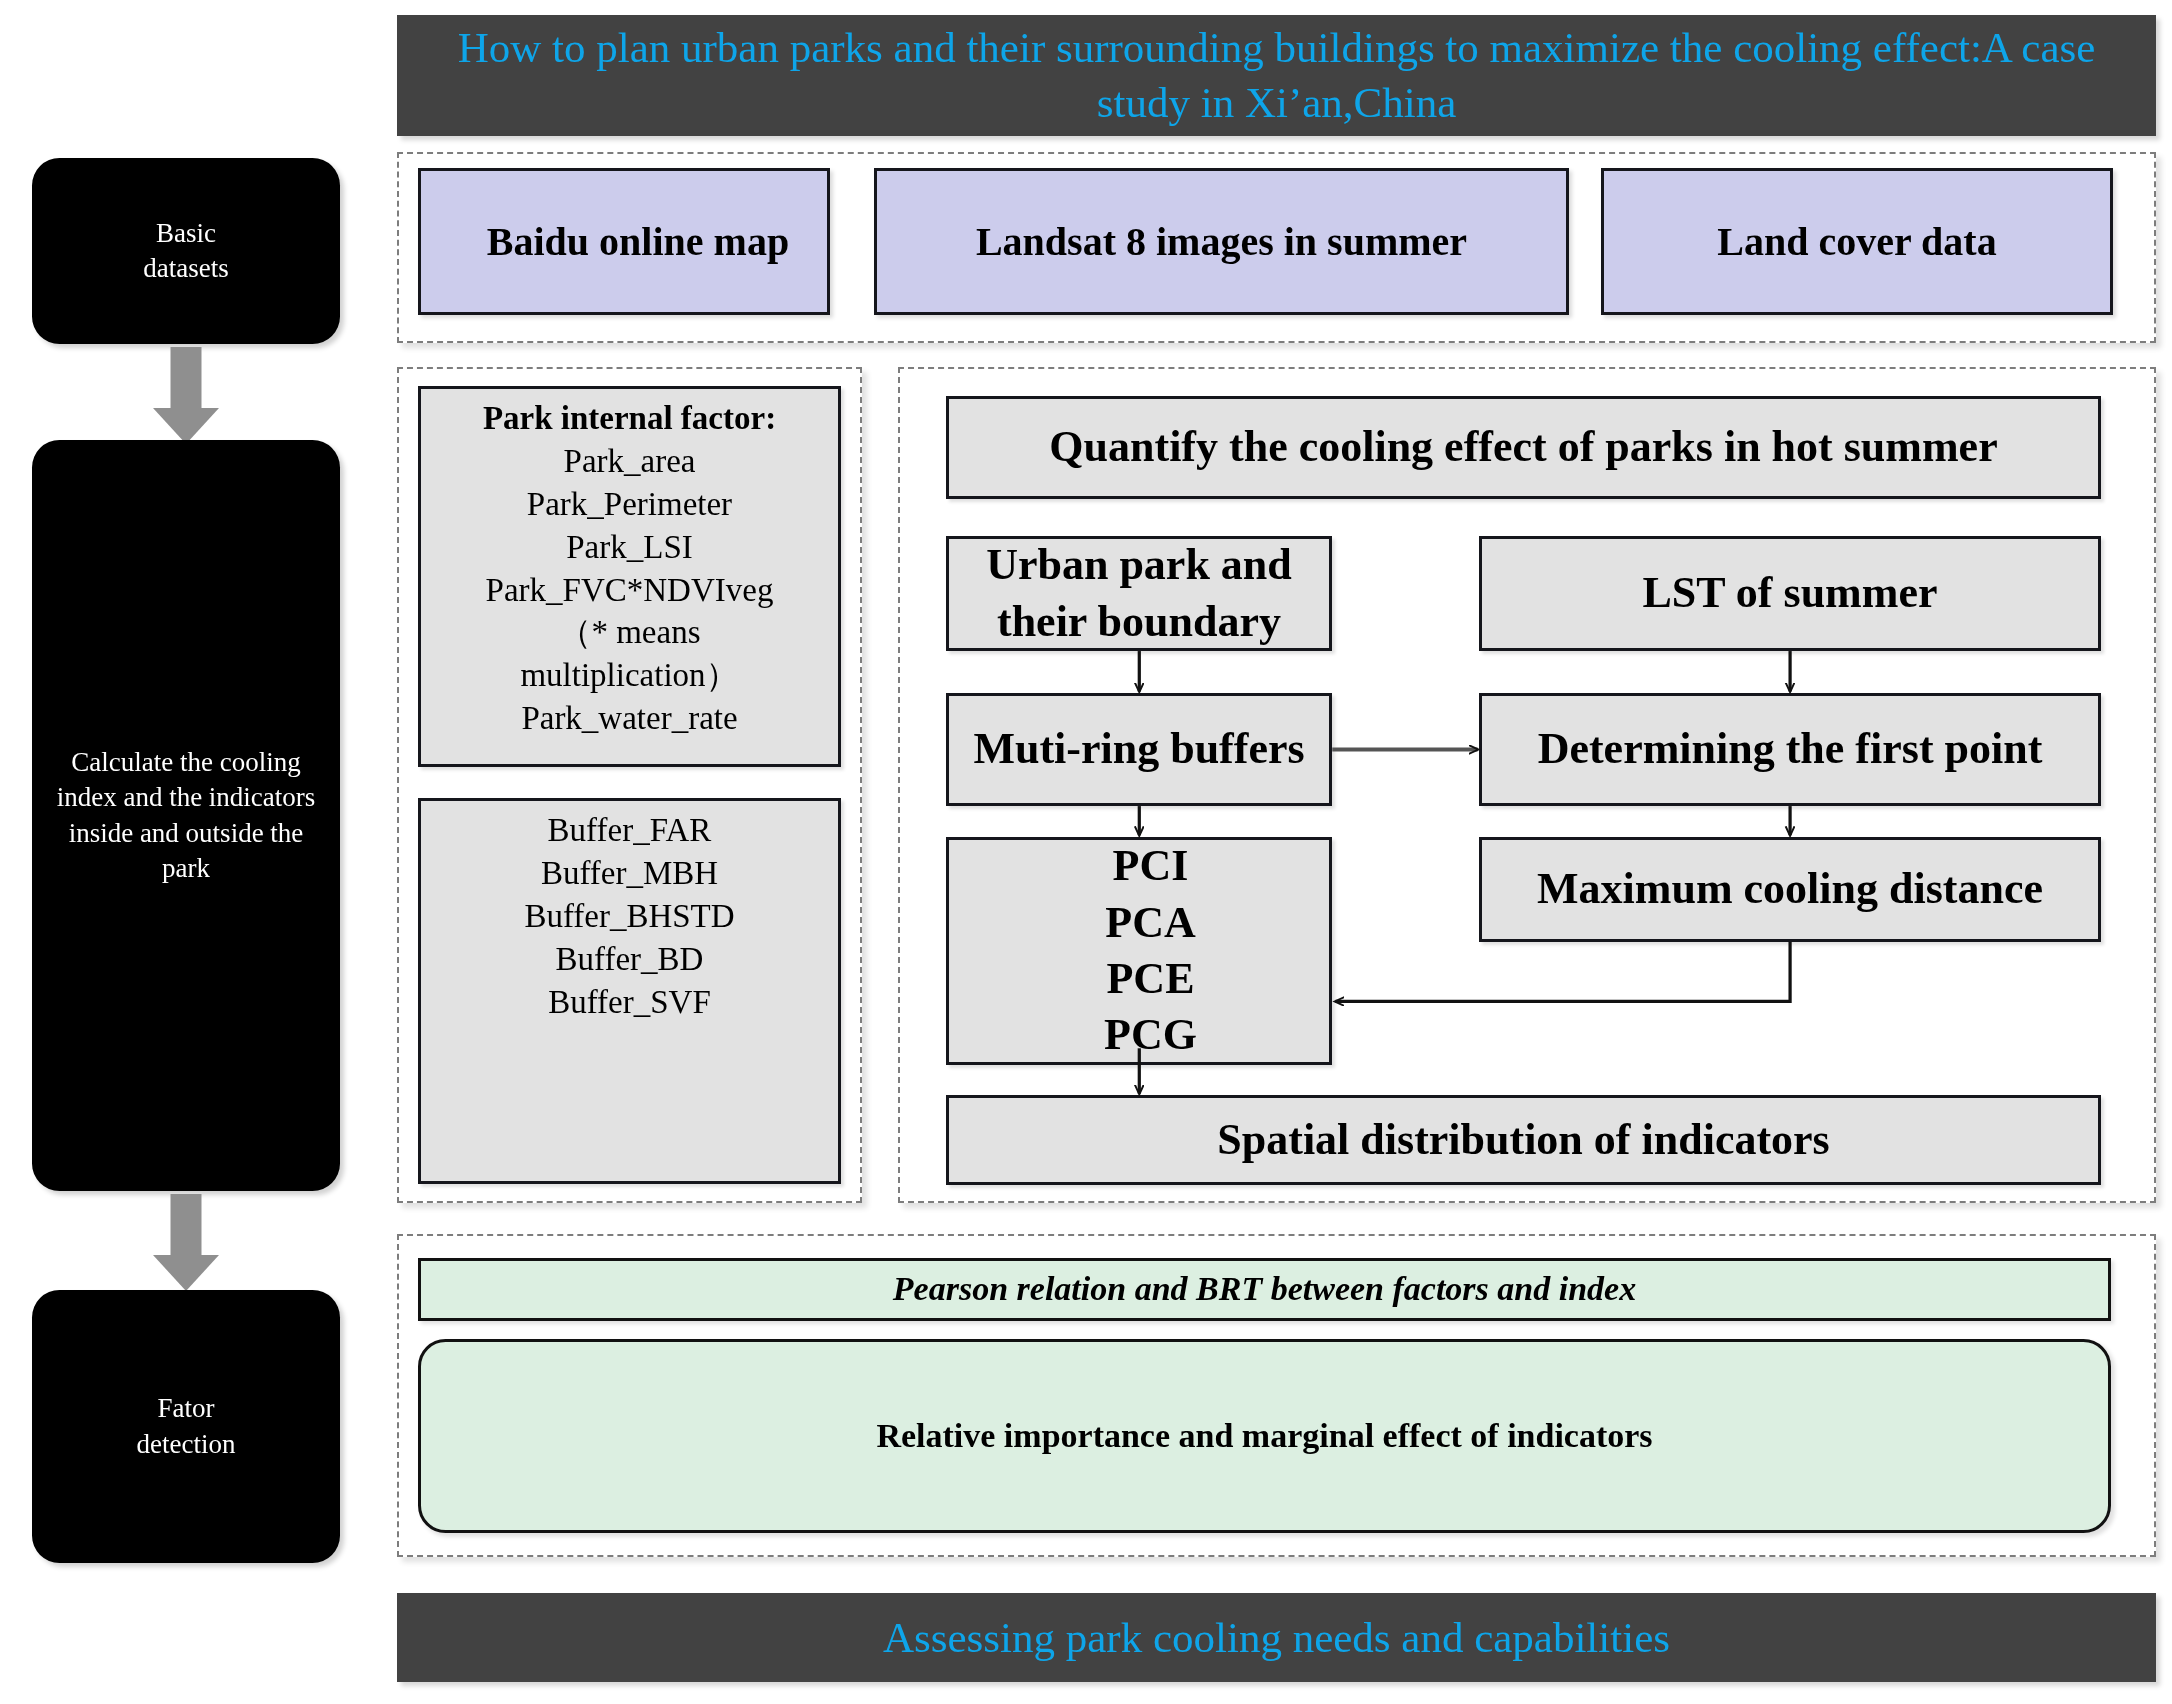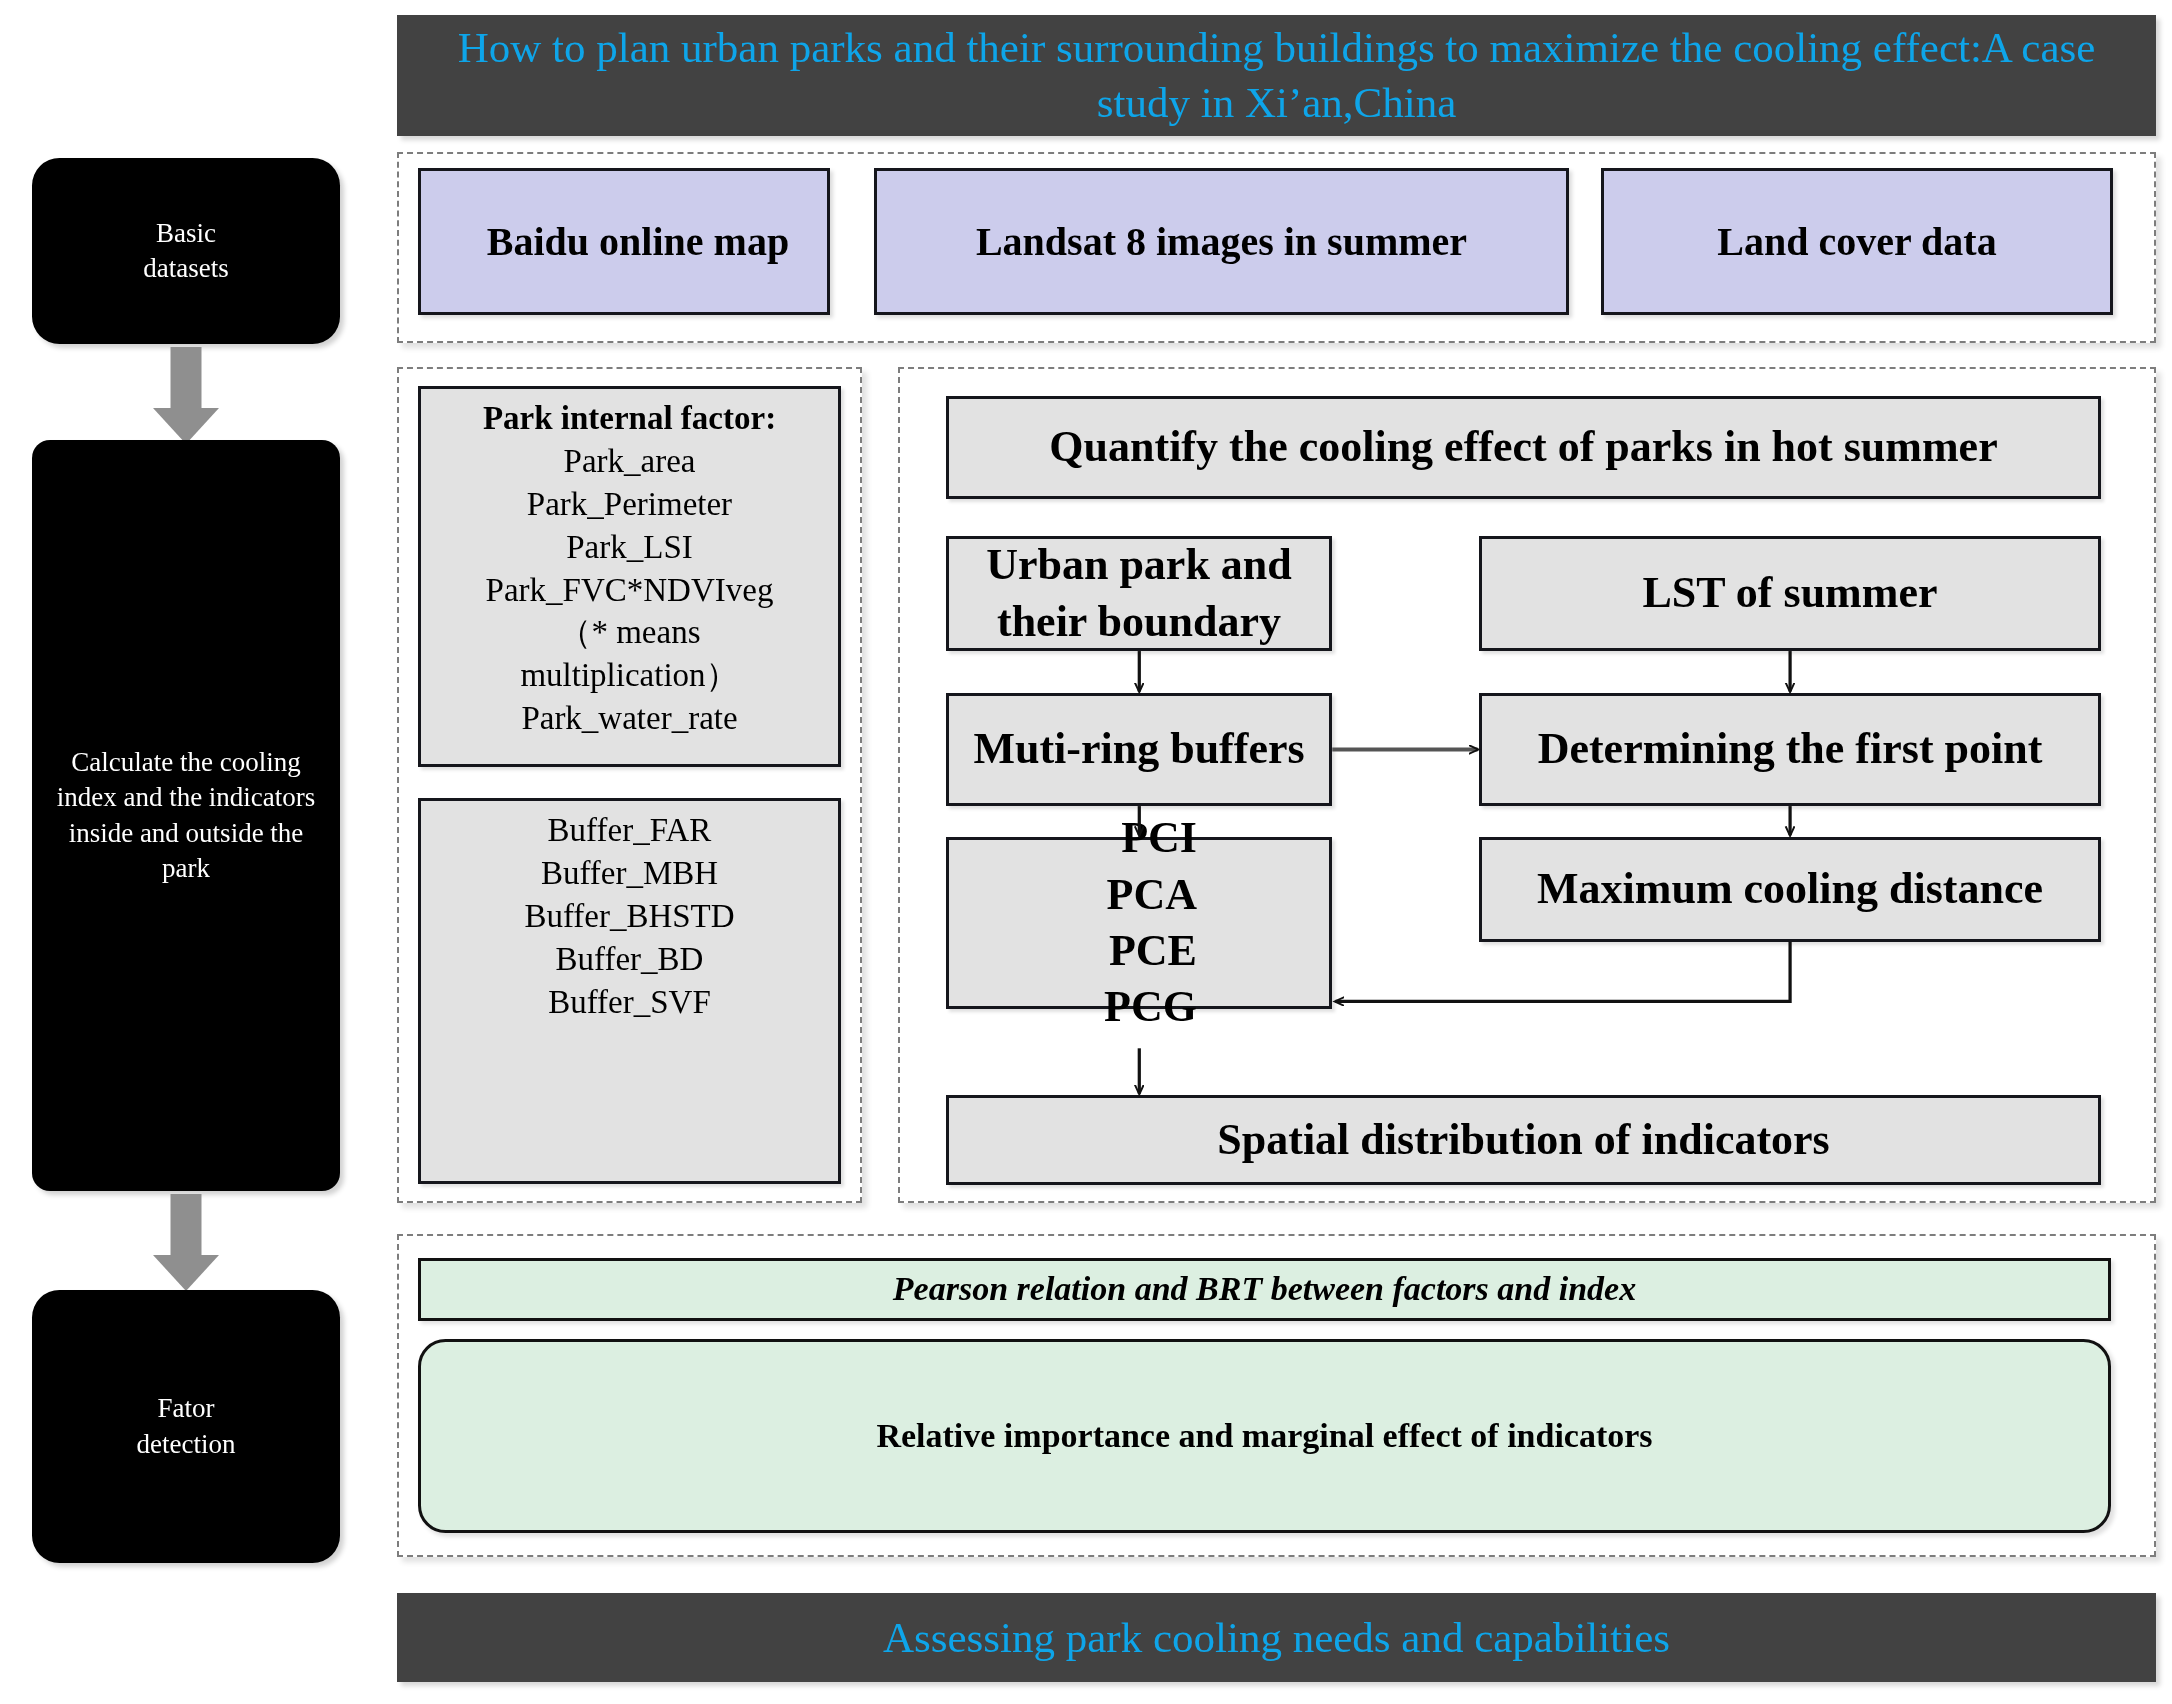--- a/index.html
+++ b/index.html
@@ -141,21 +141,21 @@
 <div class="abs stage-box ctr multi-line" style="left:32px; top:158px; width:308px; height:186px;">
   <span>Basic
 datasets</span>
 </div>
 
 <div class="block-arrow" style="left:153px; top:347px; width:66px; height:97px;">
   <div class="shaft" style="width:31px; height:65px;"></div>
   <div class="head"></div>
 </div>
 
-<div class="abs stage-box ctr" style="left:32px; top:440px; width:308px; height:751px;border-radius:18px;">
+<div class="abs stage-box ctr" style="left:32px; top:440px; width:308px; height:751px;">
   <span>Calculate the cooling index and the indicators inside and outside the park</span>
 </div>
 
 <div class="block-arrow" style="left:153px; top:1194px; width:66px; height:97px;">
   <div class="shaft" style="width:31px; height:65px;"></div>
   <div class="head"></div>
 </div>
 
 <div class="abs stage-box ctr multi-line" style="left:32px; top:1290px; width:308px; height:273px;">
   <span>Fator
@@ -219,21 +219,21 @@
 </div>
 
 <div class="abs node ctr" style="left:946px; top:693px; width:386px; height:113px;">
   <span>Muti-ring buffers</span>
 </div>
 
 <div class="abs node ctr" style="left:1479px; top:693px; width:622px; height:113px;">
   <span>Determining the first point</span>
 </div>
 
-<div class="abs node ctr multi-line" style="left:946px; top:837px; width:386px; height:172px; text-align:right;padding-left:23px;">
+<div class="abs node ctr multi-line" style="left:946px; top:837px; width:386px; height:228px; text-align:center;padding-left:23px;">
   <span>PCI
 PCA
 PCE
 PCG</span>
 </div>
 
 <div class="abs node ctr" style="left:1479px; top:837px; width:622px; height:105px;">
   <span>Maximum cooling distance</span>
 </div>
 

